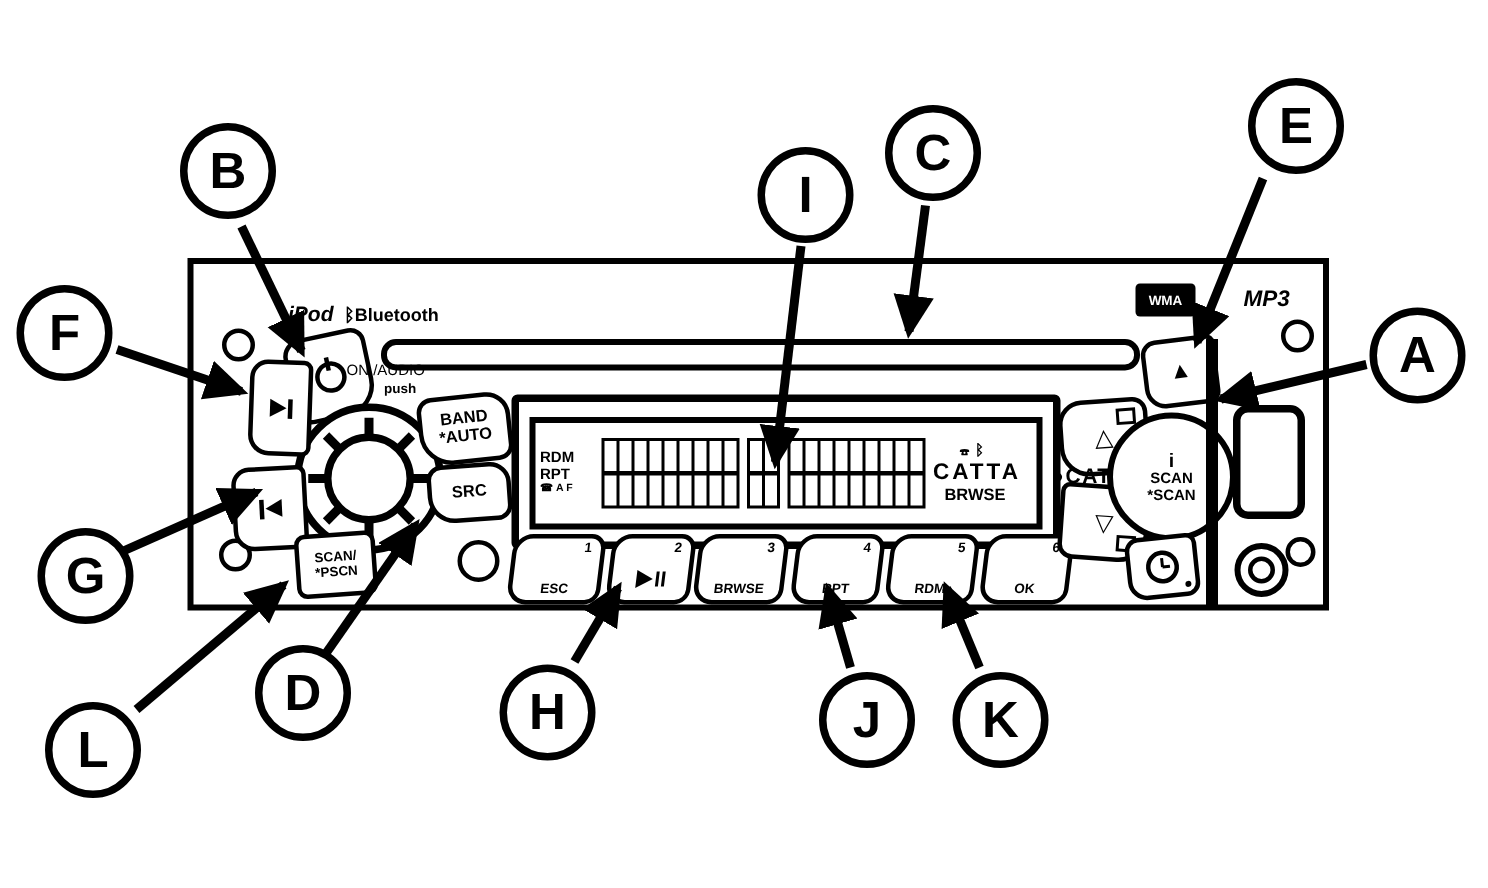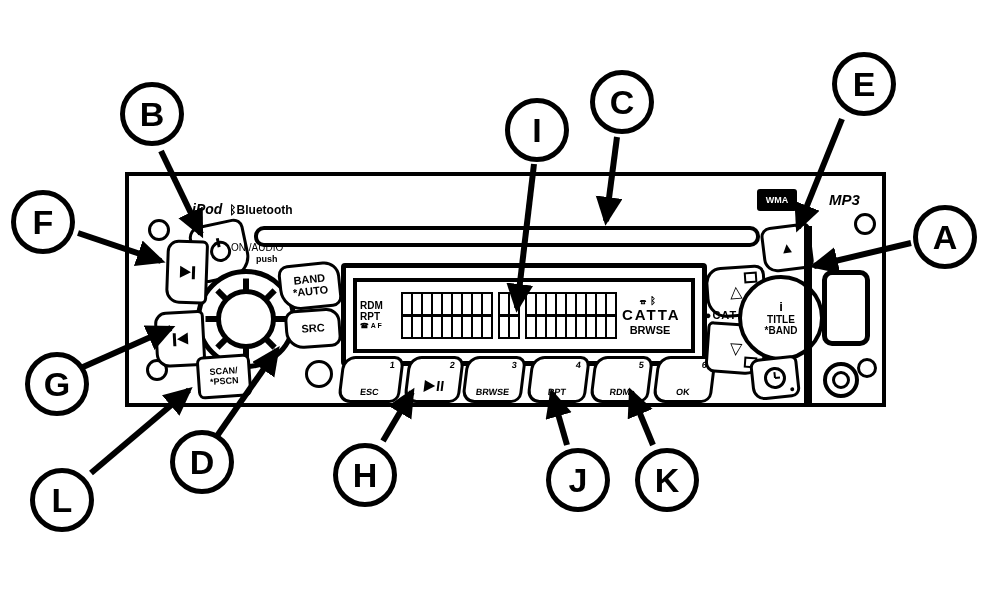--- a/index.html
+++ b/index.html
@@ -67,21 +67,21 @@
   .picons .vbar{height:10px;width:2px;}
   
   .eject{left:633px;top:49px;width:44px;height:40px;font-size:15px;border-radius:10px 6px 8px 14px;transform:rotate(-7deg);}
   .updown{width:54px;height:45px;font-size:16px;position:absolute;border:3px solid #000;background:#fff;
           display:flex;align-items:center;justify-content:center;}
   .up{left:577px;top:90px;border-radius:16px 10px 6px 20px;transform:rotate(-4deg);}
   .down{left:577px;top:147px;border-radius:6px 16px 20px 10px;transform:rotate(4deg);}
   .folder{position:absolute;width:9px;height:7px;border:2px solid #000;background:#fff;}
   .fup{top:4px;right:5px;}
   .fdn{bottom:4px;right:5px;}
-  .catlbl{left:566px;top:133px;width:52px;text-align:center;font-size:11px;font-weight:bold;letter-spacing:1px;}
+  .catlbl{left:566px;top:133px;width:52px;text-align:center;font-size:14px;font-weight:bold;letter-spacing:1px;}
   .title-btn{left:609px;top:99px;width:78px;height:78px;border:4px solid #000;border-radius:50%;background:#fff;
              display:flex;flex-direction:column;align-items:center;justify-content:center;
              font-weight:bold;line-height:1.1;}
   .title-btn .t1{font-size:13px;} .title-btn .t2,.title-btn .t3{font-size:10px;}
   .clock-btn{left:622px;top:181px;width:42px;height:36px;border-radius:9px 7px 9px 13px;transform:rotate(-6deg);}
   .clk{width:16px;height:16px;border:3px solid #000;border-radius:50%;position:relative;}
   .clk .h1{position:absolute;left:50%;top:2px;width:2px;height:6px;background:#000;transform:translateX(-50%);}
   .clk .h2{position:absolute;left:50%;top:7px;width:5px;height:2px;background:#000;}
   .dot{position:absolute;right:3px;bottom:3px;width:4px;height:4px;border-radius:50%;background:#000;}
   .seam{left:675px;top:50px;width:8px;height:180px;background:#000;}
@@ -277,22 +277,22 @@
       <span>△</span>
       <span class="folder fup"></span>
     </div>
     <div class="abs catlbl">●CAT</div>
     <div class="updown down">
       <span>▽</span>
       <span class="folder fdn"></span>
     </div>
     <div class="abs title-btn">
       <span class="t1">i</span>
-      <span class="t2">TITLE</span>
-      <span class="t3">*BAND</span>
+      <span class="t2">SCAN</span>
+      <span class="t3">*SCAN</span>
     </div>
     <div class="btn clock-btn">
       <span class="clk">
           <span class="h1"></span>
           <span class="h2"></span>
         </span>
       <span class="dot"></span>
     </div>
     <div class="abs seam"></div>
     <div class="abs release"></div>

